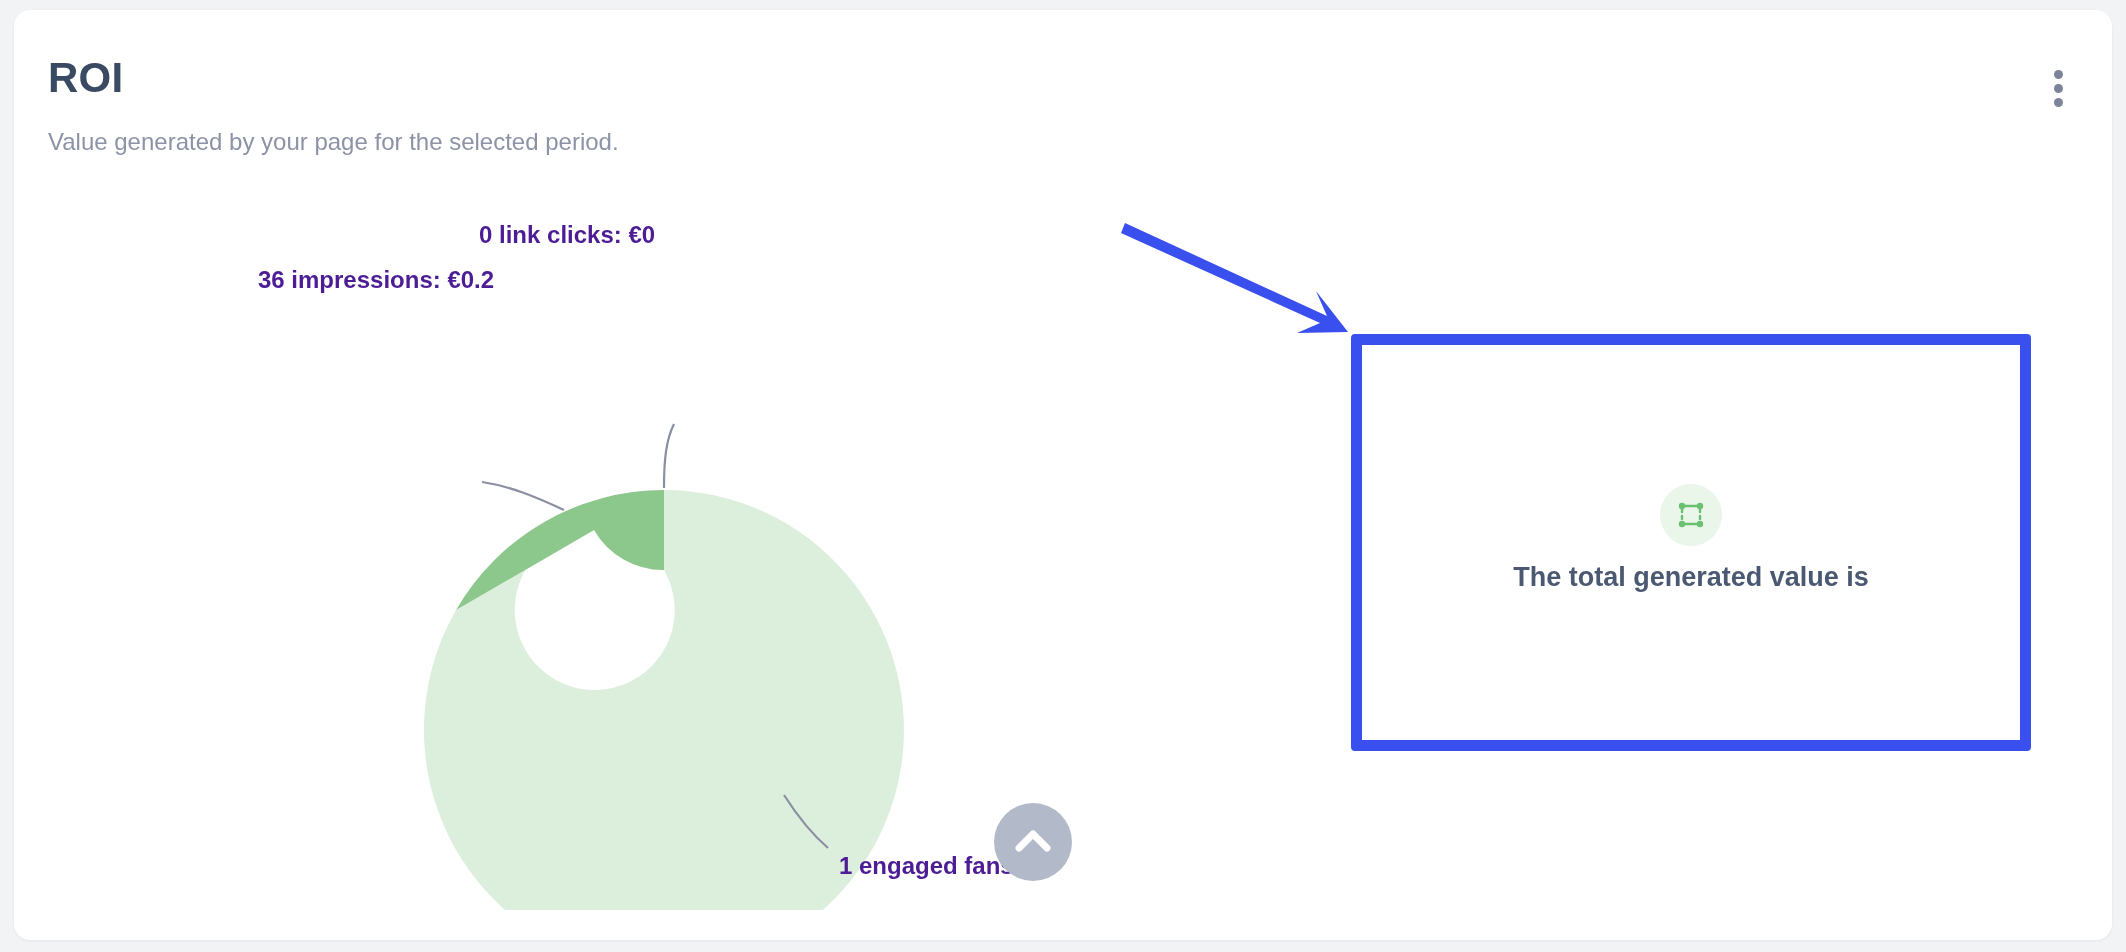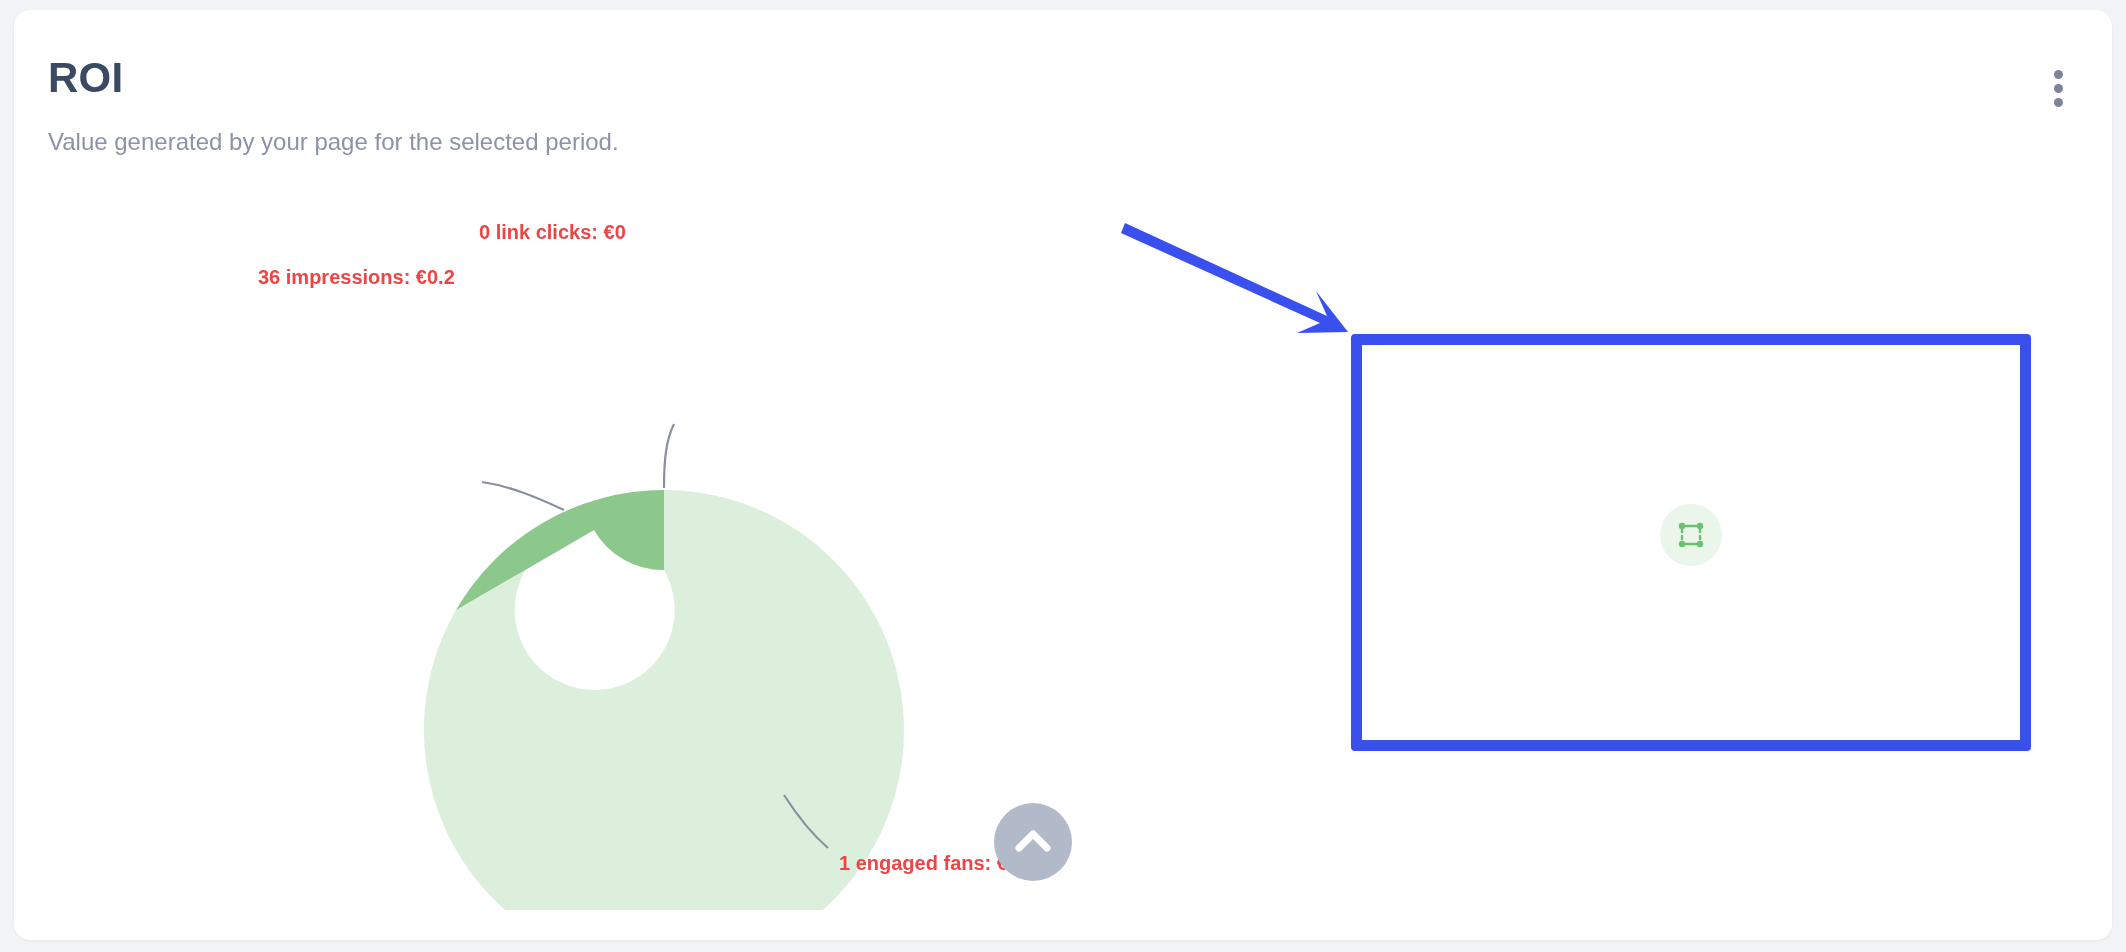--- a/index.html
+++ b/index.html
@@ -91,23 +91,23 @@
     position: absolute;
     left: 200px;
     top: 200px;
     width: 900px;
     height: 700px;
   }
   .donut-svg { position: absolute; left: 0; top: 0; }
 
   .slice-label {
     position: absolute;
-    font-size: 20px;
-    font-weight: 700;
-    color: #ef4444;
+    font-size: 24px;
+    font-weight: 700;
+    color: #4c1d95;
     white-space: nowrap;
   }
   .label-linkclicks { left: 265px; top: 11px; }
   .label-impressions { left: 44px; top: 56px; }
   .label-engagedfans { left: 625px; top: 642px; }
 
   
   .scroll-top {
     position: absolute;
     left: 980px;
@@ -238,20 +238,21 @@
             <line x1="11" y1="26" x2="23" y2="26" stroke="#6cc071" stroke-width="2.4" stroke-linecap="round"></line>
             <line x1="8" y1="11" x2="8" y2="23" stroke="#6cc071" stroke-width="2.4" stroke-linecap="round" stroke-dasharray="3 4"></line>
             <line x1="26" y1="11" x2="26" y2="23" stroke="#6cc071" stroke-width="2.4" stroke-linecap="round" stroke-dasharray="3 4"></line>
             <circle cx="8" cy="8" r="3.2" fill="#6cc071"></circle>
             <circle cx="26" cy="8" r="3.2" fill="#6cc071"></circle>
             <circle cx="8" cy="26" r="3.2" fill="#6cc071"></circle>
             <circle cx="26" cy="26" r="3.2" fill="#6cc071"></circle>
           </svg>
         </div>
 
+        <div class="panel-heading">The total generated value is</div>
 
 
       </div>
     </div>
 
   </div>
 
   <svg class="annotation-arrow" width="300" height="160" viewBox="0 0 300 160">
     <path d="M 5 8 L 207 101 L 196 76 L 228 117 L 177 118 L 200 108 L 1 18 Z" fill="#3a50ee"></path>
   </svg>

